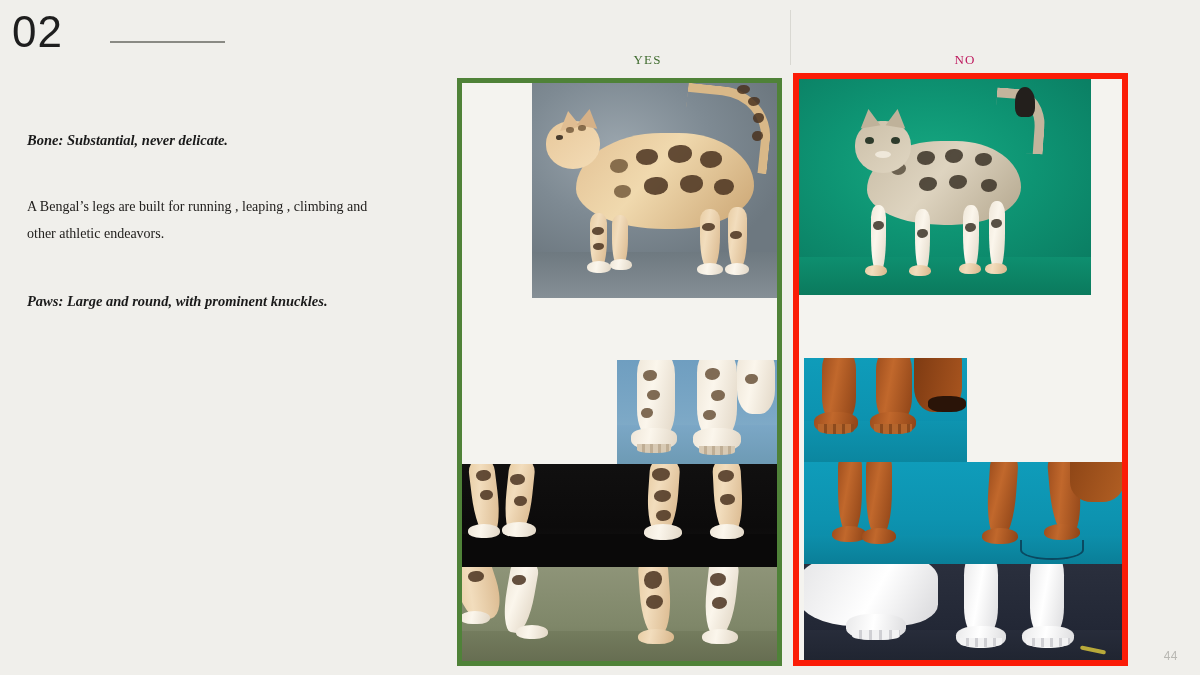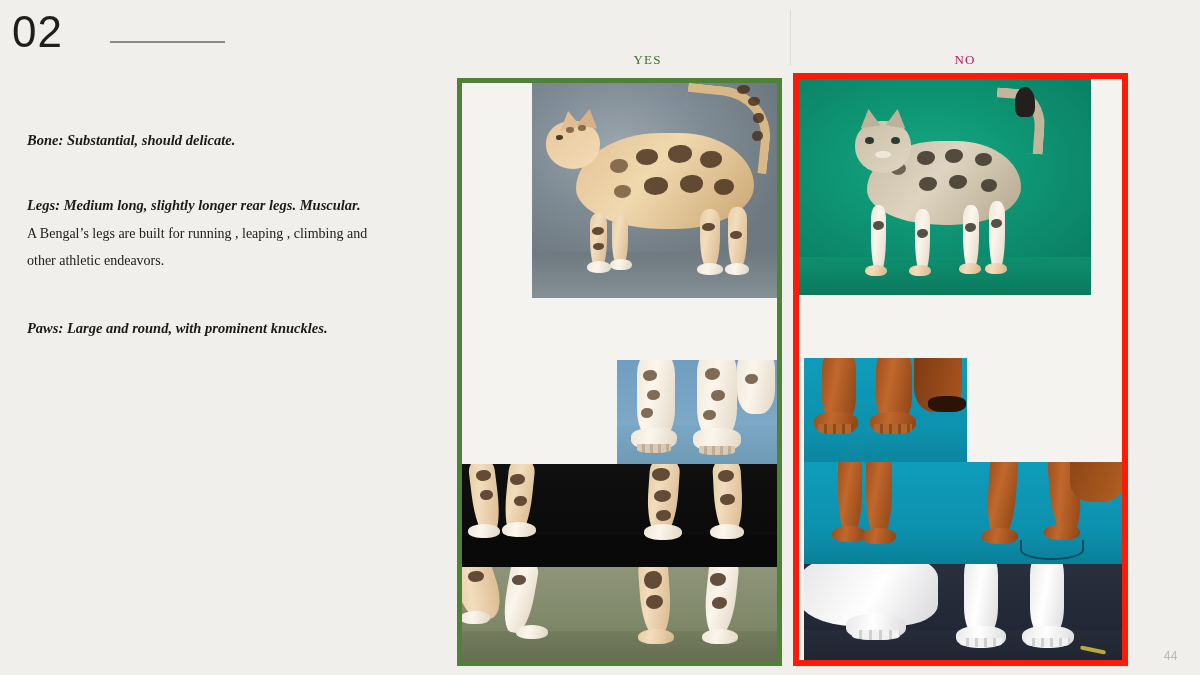--- a/index.html
+++ b/index.html
@@ -127,25 +127,24 @@
   <div class="left-col">
 
     <div class="title-block">
       <div class="title-number">02</div>
       <div class="title-rule"></div>
     </div>
 
     <div class="body-text">
 
       <div class="sec sec1">
-        <p class="sec-head">Bone: Substantial, should delicate.</p>
+        <p class="sec-head">Bone: Substantial, never delicate.</p>
       </div>
 
       <div class="sec sec2">
-        <p class="sec-head">Legs: Medium long, slightly longer rear legs. Muscular.</p>
         <p class="sec-body">A Bengal’s legs are built for running , leaping , climbing and other athletic endeavors.</p>
       </div>
 
       <div class="sec">
         <p class="sec-head">Paws: Large and round, with prominent knuckles.</p>
       </div>
 
     </div>
   </div>
 

